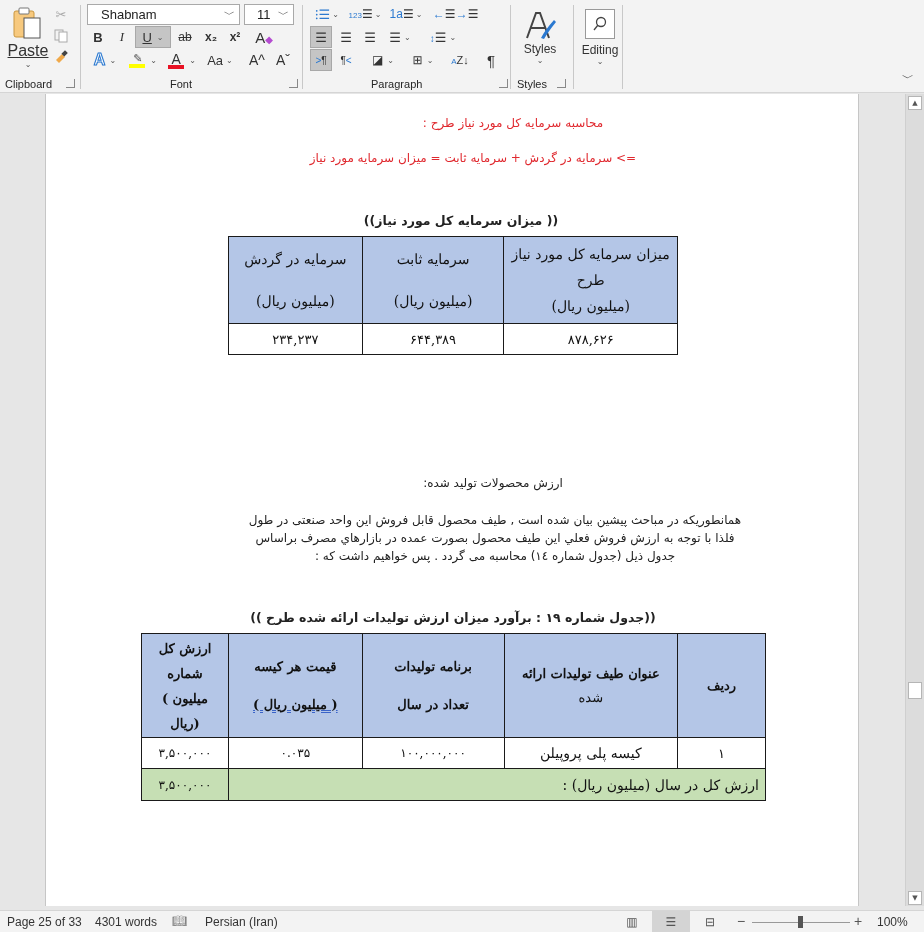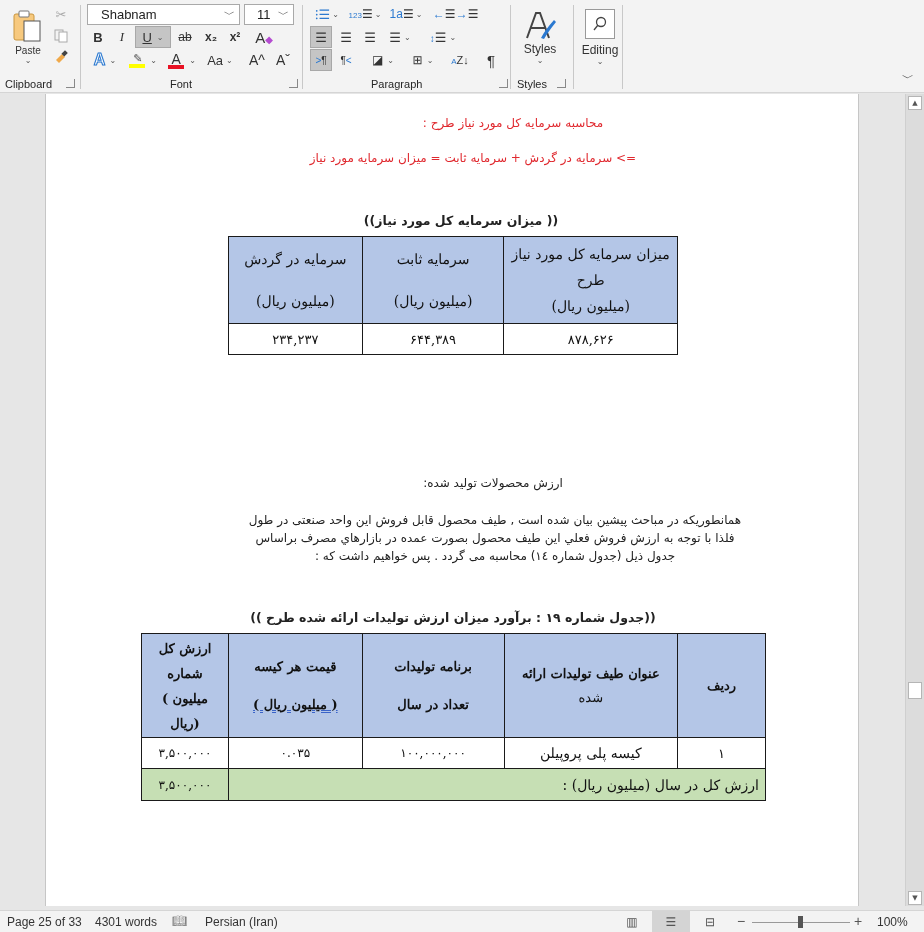--- a/index.html
+++ b/index.html
@@ -37,21 +37,21 @@
 
 <div class="ribbon">
 
   <div class="group" style="left:0;width:80px;">
     <div class="btn" style="left:6px;top:4px;width:44px;height:66px;flex-direction:column;">
       <svg width="32" height="34" viewBox="0 0 32 34">
         <rect x="2" y="5" width="20" height="26" rx="2" fill="#f7c97e" stroke="#c9963f"></rect>
         <rect x="7" y="2" width="10" height="6" rx="1" fill="#fff" stroke="#777"></rect>
         <rect x="12" y="12" width="16" height="20" fill="#fff" stroke="#555"></rect>
       </svg>
-      <span style="font-size:10px;margin-top:2px;">Paste</span>
+      <span style="font-size:16px;margin-top:2px;text-decoration:underline;">Paste</span>
       <span class="caret">⌄</span>
     </div>
     <div class="btn" style="left:52px;top:5px;width:18px;height:18px;color:#aaa;">
       <span>✂</span>
     </div>
     <div class="btn" style="left:52px;top:27px;width:18px;height:18px;color:#aaa;">
       <svg width="14" height="14" viewBox="0 0 14 14">
           <rect x="1" y="1" width="8" height="10" fill="none" stroke="#aaa"></rect>
           <rect x="5" y="3" width="8" height="10" fill="#fff" stroke="#aaa"></rect>
         </svg>

